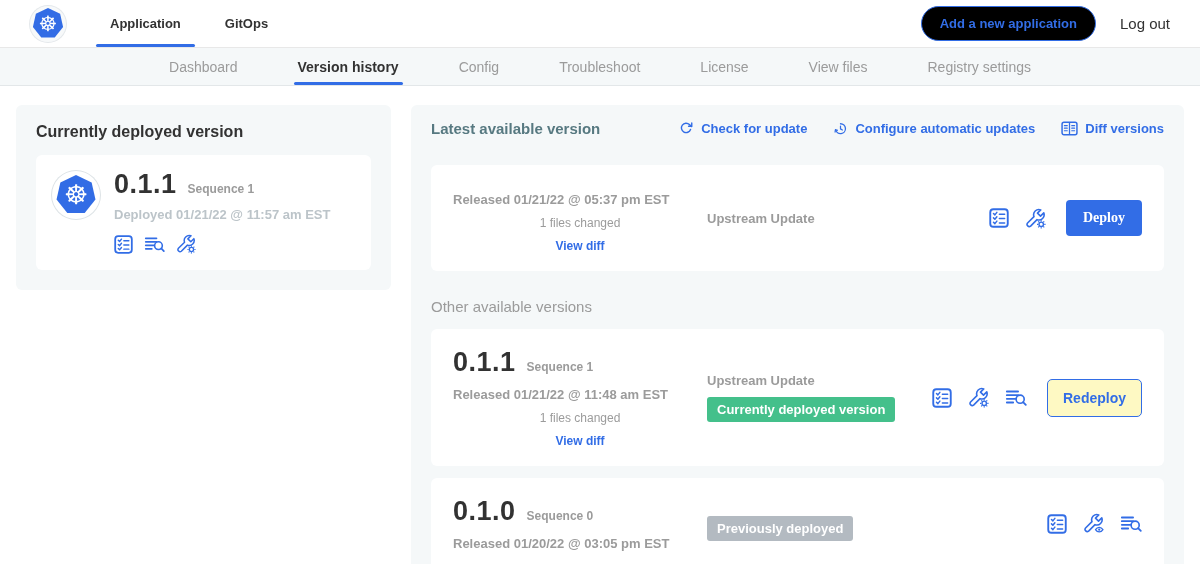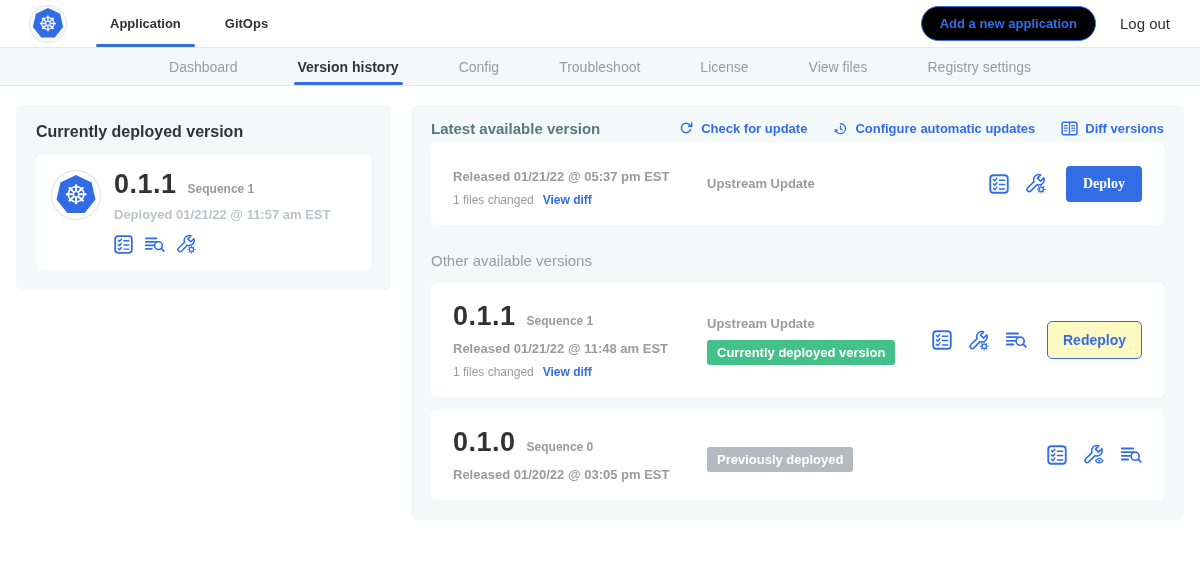--- a/index.html
+++ b/index.html
@@ -128,36 +128,36 @@
   .icon-row { display: flex; align-items: center; gap: 11px; color: var(--blue); }
   .icon-btn { display: inline-flex; cursor: pointer; color: var(--blue); }
 
   
   .right-panel {
     flex: 1;
     background: var(--panel);
     border-radius: 6px;
     padding: 15px 20px 20px;
   }
-  .rp-header { display: flex; align-items: center; margin-bottom: 5px; }
+  .rp-header { display: flex; align-items: center; margin-bottom: 28px; }
   .rp-title { font-size: 15px; font-weight: 600; color: #577981; }
   .rp-actions { margin-left: auto; display: flex; align-items: center; gap: 26px; }
   .rp-link {
     display: flex; align-items: center; gap: 7px;
     color: var(--blue); font-size: 13px; font-weight: 700;
     cursor: pointer;
   }
   .version-card {
     background: #fff; border-radius: 6px;
     padding: 18px 22px;
     display: flex; align-items: center;
   }
   .vc-info { width: 254px; flex: none; }
   .vc-released { font-size: 13px; font-weight: 600; color: var(--gray); margin-top: 9px; }
-  .vc-files { display: flex; align-items: center; gap: 9px; margin-top: 9px; font-size: 12px; color: var(--gray); }
+  .vc-files { display: flex; align-items: center; gap: 9px; margin-top: 9px; font-size: 12px; color: var(--gray); flex-direction: column; }
   .view-diff { color: var(--blue); font-weight: 700; font-size: 12px; cursor: pointer; }
   .vc-mid { flex: 1; padding-right: 4px; }
   .vc-source { font-size: 13px; font-weight: 700; color: var(--gray); }
   .badge {
     display: inline-block; margin-top: 9px;
     padding: 5px 10px; border-radius: 3px;
     color: #fff; font-size: 13px; font-weight: 700;
   }
   .badge.green { background: #44c08b; }
   .badge.gray  { background: #b3bac1; }

